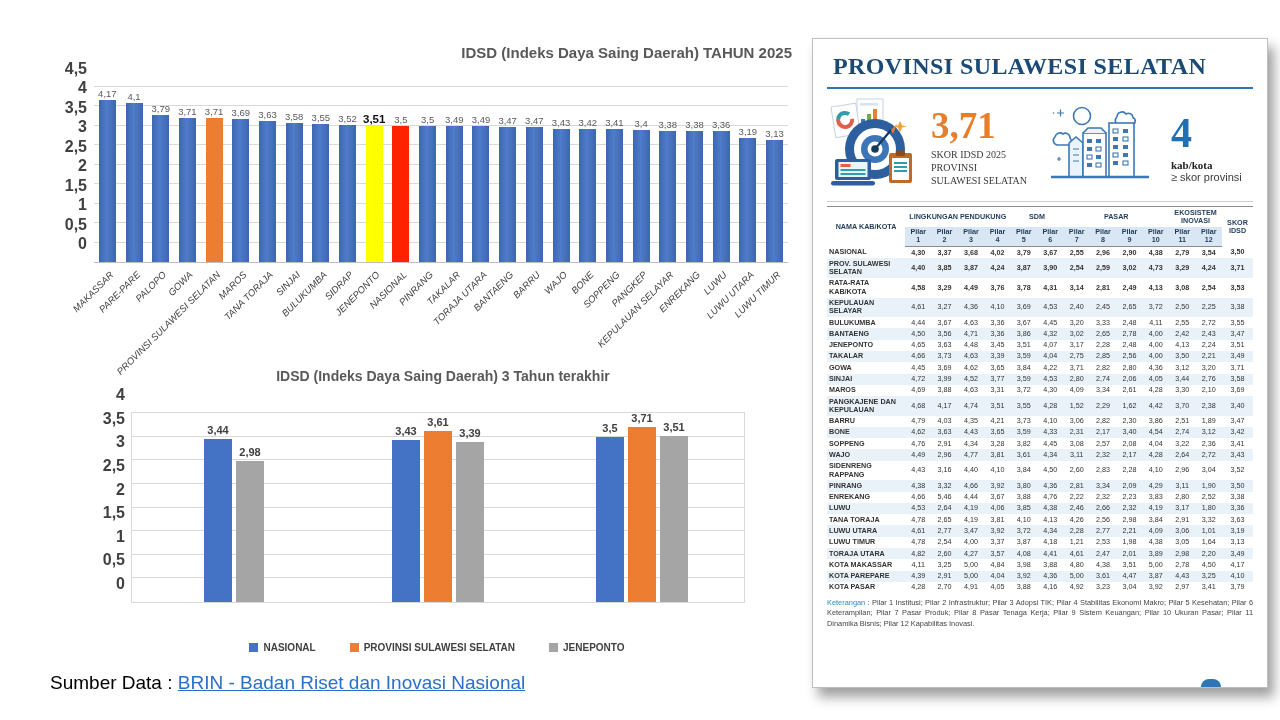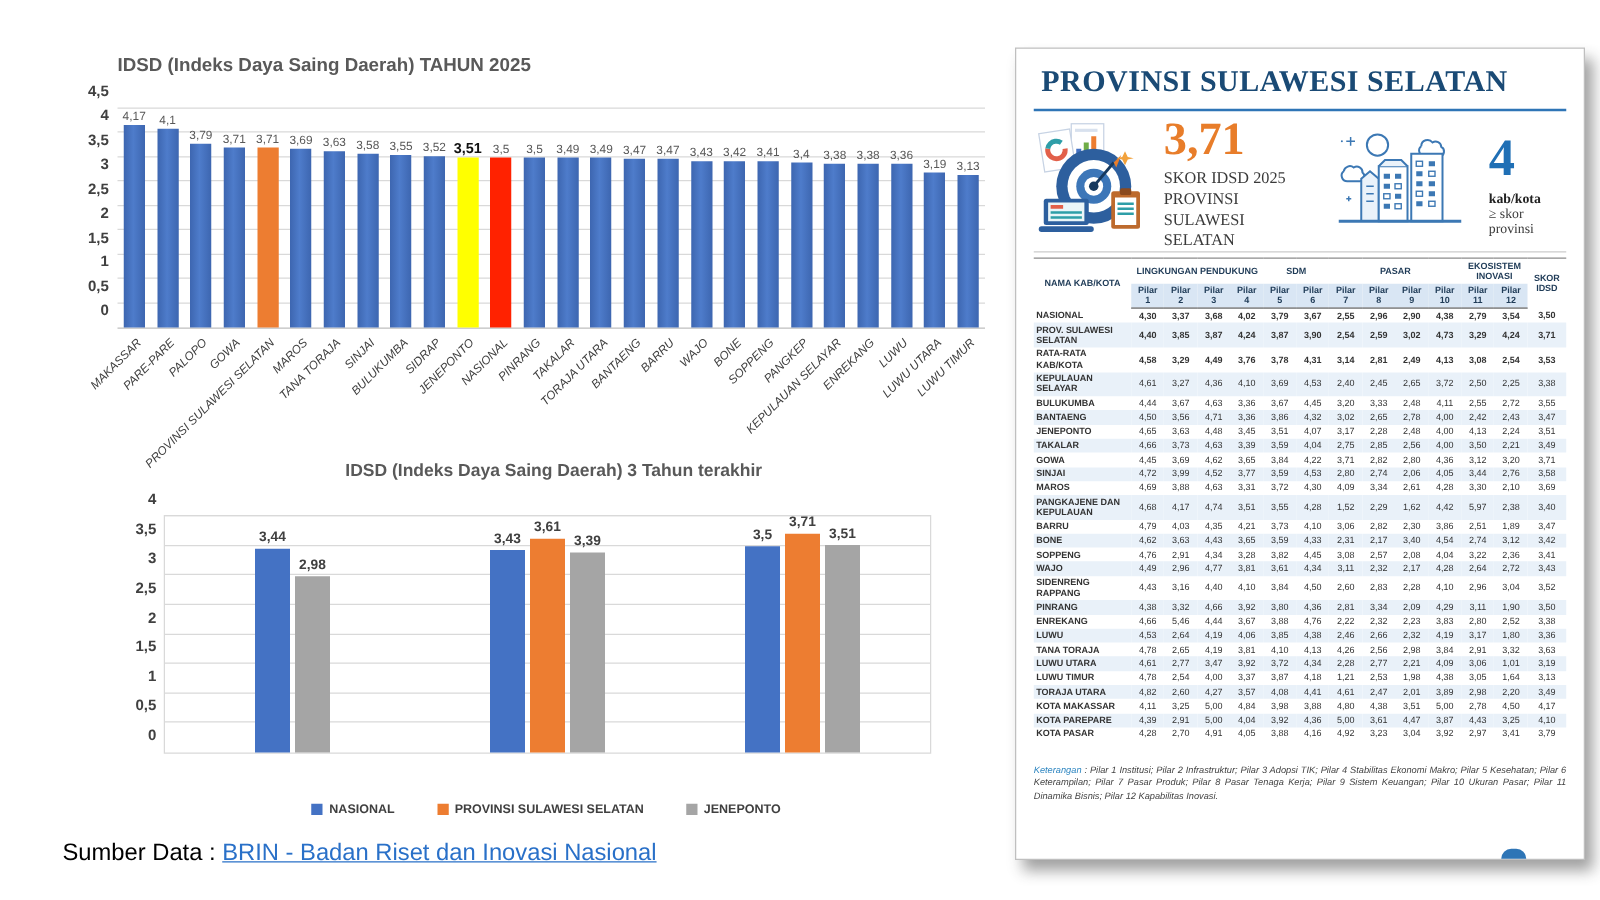--- a/index.html
+++ b/index.html
@@ -1,27 +1,27 @@
 <!DOCTYPE html>
 <html><head>
 <meta charset="utf-8">
 <style>
   html,body{margin:0;padding:0;}
   body{width:1280px;height:720px;position:relative;background:#fff;overflow:hidden;
        font-family:"Liberation Sans",sans-serif;}
 
   
   #chart1{position:absolute;left:30px;top:40px;width:762px;height:335px;}
-  .c1-title{position:absolute;left:64px;right:0;top:4px;text-align:left;
+  .c1-title{position:absolute;left:64px;right:0;top:4px;text-align:right;
             font-size:15px;font-weight:bold;color:#595959;}
   .c1-plot{position:absolute;left:64px;top:47px;width:694px;height:175px;}
   .gridline{position:absolute;left:0;right:0;height:1px;background:#D9D9D9;}
   .axis-line{position:absolute;left:0;right:0;bottom:-1px;height:1px;background:#BFBFBF;}
   .ylab{position:absolute;right:calc(100% + 7px);transform:translateY(-50%);
-        font-size:12px;font-weight:bold;color:#404040;white-space:nowrap;}
+        font-size:16px;font-weight:bold;color:#404040;white-space:nowrap;}
   .c1-bars{position:absolute;left:0;top:0;width:100%;height:100%;display:flex;}
   .c1-slot{flex:1;height:100%;display:flex;flex-direction:column;align-items:center;
            justify-content:flex-end;position:relative;}
   .c1-val{font-size:9.5px;color:#595959;white-space:nowrap;margin-bottom:1px;}
   .c1-val.bold{font-weight:bold;color:#111;font-size:11.5px;}
   .c1-bar{width:17px;background:linear-gradient(90deg,#3D66B0,#4E7CCB 45%,#3D66B0);}
   .c1-xlab{position:absolute;top:calc(100% + 7px);right:50%;
            transform:rotate(-45deg);transform-origin:100% 0;
            font-size:9.5px;font-style:italic;color:#404040;white-space:nowrap;}
 
@@ -52,42 +52,42 @@
   #panel{position:absolute;left:812px;top:38px;width:456px;height:650px;background:#fff;
          border:1px solid #BFBFBF;box-shadow:6px 9px 11px rgba(45,45,45,.45);
          padding:12px 14px;box-sizing:border-box;}
   .panel-title{font-family:"Liberation Serif",serif;font-size:24px;font-weight:bold;
                color:#1A4A75;letter-spacing:.4px;margin:2px 0 7px 6px;}
   .panel-rule{height:2px;background:#2E75B6;}
   .info-row{display:flex;align-items:center;gap:8px;margin:8px 0 4px 0;height:100px;}
   .score-block,.count-block{display:flex;flex-direction:column;justify-content:center;}
   .big-score{font-family:"Liberation Serif",serif;font-size:37px;font-weight:bold;
              color:#E87D2A;line-height:1;}
-  .score-caption{font-family:"Liberation Serif",serif;font-size:13px;color:#3A3A3A;
+  .score-caption{font-family:"Liberation Serif",serif;font-size:10px;color:#3A3A3A;
                  line-height:1.3;margin-top:4px;}
   .big-count{font-family:"Liberation Serif",serif;font-size:42px;font-weight:bold;
              color:#1F6FB5;line-height:1;}
   .count-bold{font-size:11px;font-weight:bold;color:#222;margin-top:5px;
               font-family:"Liberation Serif",serif;}
-  .count-normal{font-size:11px;color:#3A3A3A;font-family:Liberation Serif, serif;}
+  .count-normal{font-size:11px;color:#3A3A3A;font-family:Liberation Sans, sans-serif;}
   .gray-rule{height:1px;background:#CCCCCC;margin:4px 0 4px 0;}
 
   .idsd-table{width:100%;border-collapse:collapse;table-layout:fixed;
               border-top:1px solid #8C8C8C;}
   .idsd-table th,.idsd-table td{font-size:7.2px;padding:1.5px 0;text-align:center;
               line-height:1.15;vertical-align:middle;}
   .group-row th{color:#1F3B57;font-weight:bold;}
   .pilar-row th{background:#D9E6F4;color:#1F3B57;font-weight:bold;
                 border-bottom:1px solid #8C8C8C;}
   .idsd-table tbody td{color:#333;}
   .idsd-table tbody tr:nth-child(even){background:#E9F1F9;}
   .idsd-table tbody tr.bold td{font-weight:bold;}
   .idsd-table td.name{text-align:left;font-weight:bold;padding-left:2px;}
 
-  .keterangan{margin-top:18px;font-size:7.4px;color:#444;line-height:1.4;text-align:justify;font-style:italic;}
+  .keterangan{margin-top:5px;font-size:7.4px;color:#444;line-height:1.4;text-align:justify;}
   .ket-label{color:#2E86C1;}
   .panel-footer{position:absolute;left:16px;right:16px;bottom:14px;
                 border-top:1px solid #CCC;padding-top:5px;text-align:right;
                 font-family:"Liberation Serif",serif;font-size:10px;color:#3A3A3A;}
   .blue-blob{position:absolute;right:46px;bottom:0;width:20px;height:8px;
              background:#2E75B6;border-radius:10px 10px 0 0;}
 </style>
 </head>
 <body>
 
@@ -635,21 +635,21 @@
           <td>4,68</td>
           <td>4,17</td>
           <td>4,74</td>
           <td>3,51</td>
           <td>3,55</td>
           <td>4,28</td>
           <td>1,52</td>
           <td>2,29</td>
           <td>1,62</td>
           <td>4,42</td>
-          <td>5,97</td>
+          <td>3,70</td>
           <td>2,38</td>
           <td>3,40</td>
         </tr>
         <tr>
           <td class="name">BARRU</td>
           <td>4,79</td>
           <td>4,03</td>
           <td>4,35</td>
           <td>4,21</td>
           <td>3,73</td>

